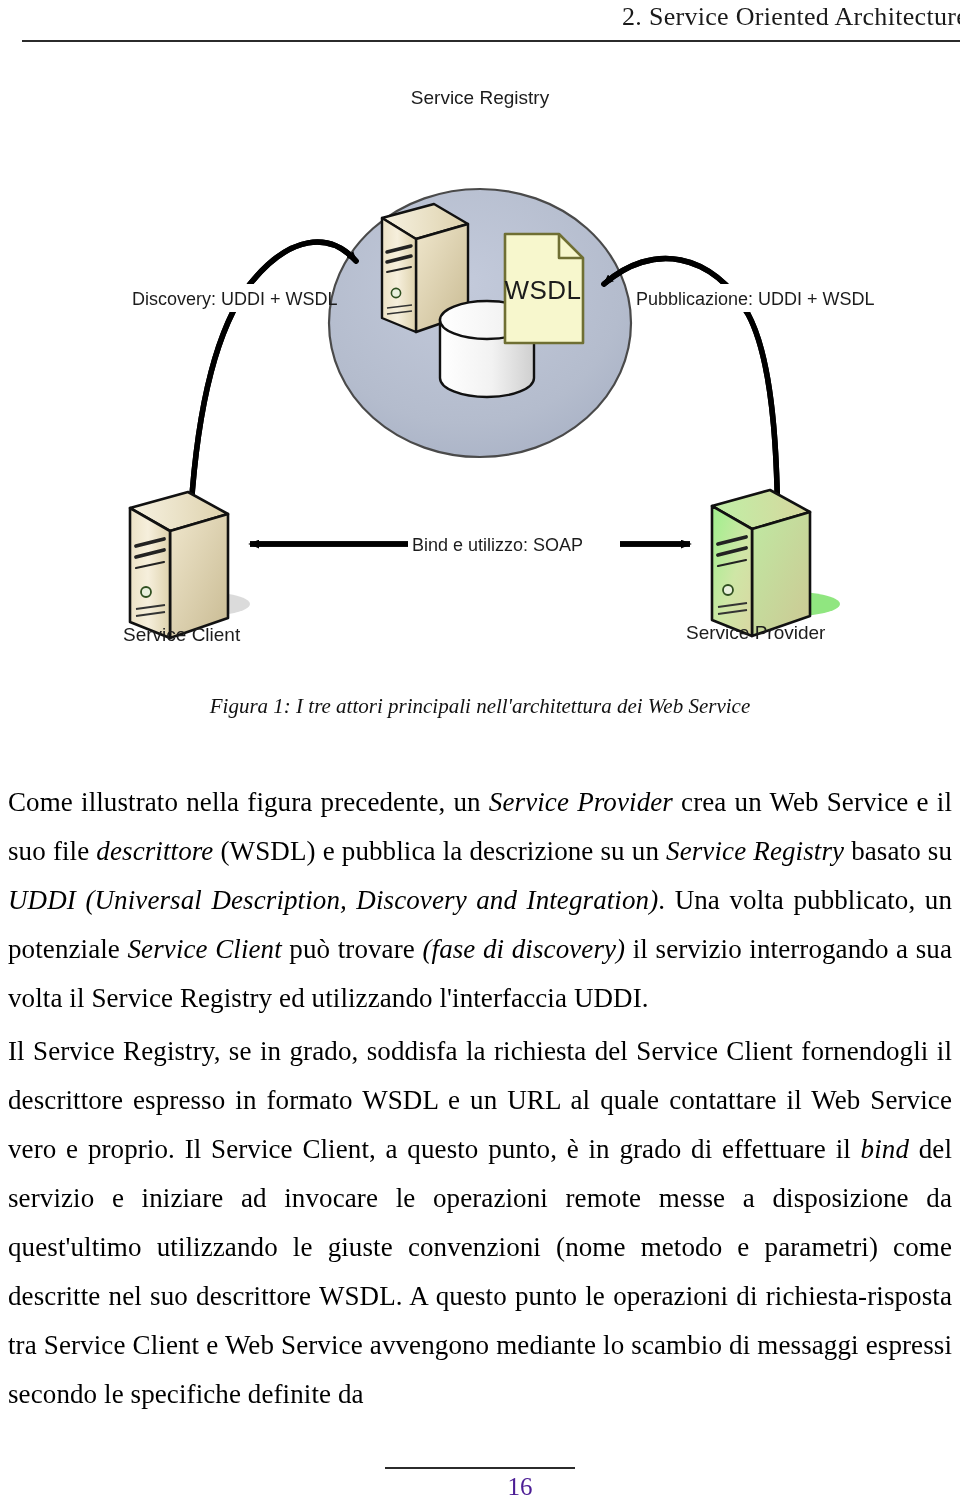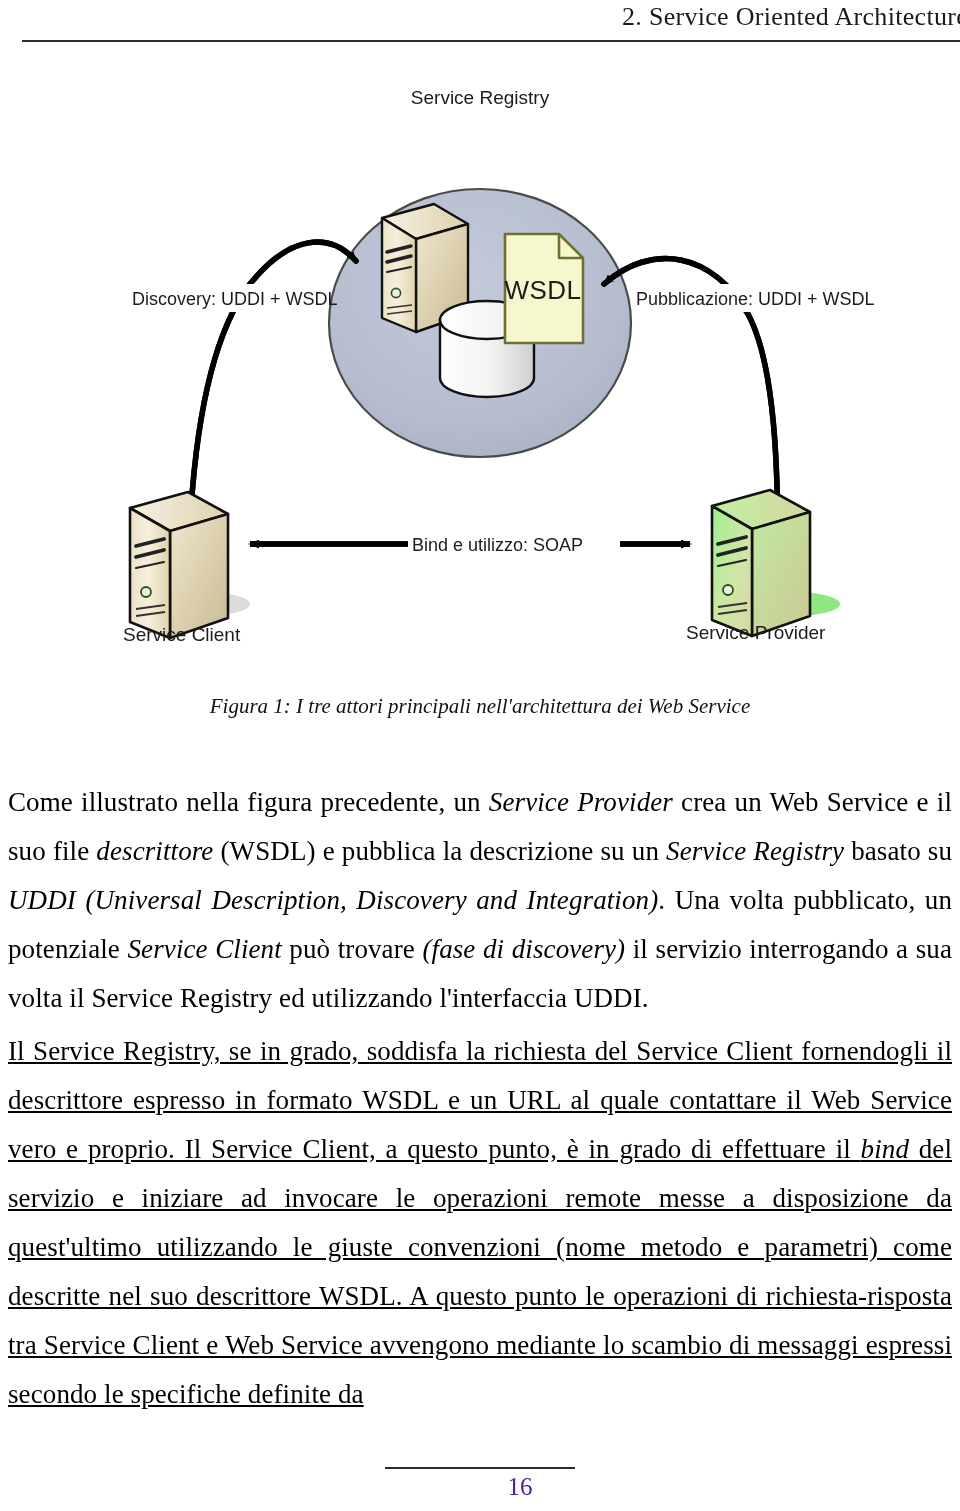--- a/index.html
+++ b/index.html
@@ -82,21 +82,20 @@
     font-family: "Liberation Serif", serif;
     font-size: 27px;
     line-height: 49px;
     color: #000000;
     text-align: justify;
     text-justify: inter-word;
     letter-spacing: 0.1px;
   }
   .para + .para {
     margin-top: 4px;
-    text-decoration: underline;
   }
   .para em {
     font-style: italic;
   }
 
   
   .page-footer {
     position: absolute;
     left: 0;
     bottom: 0;

